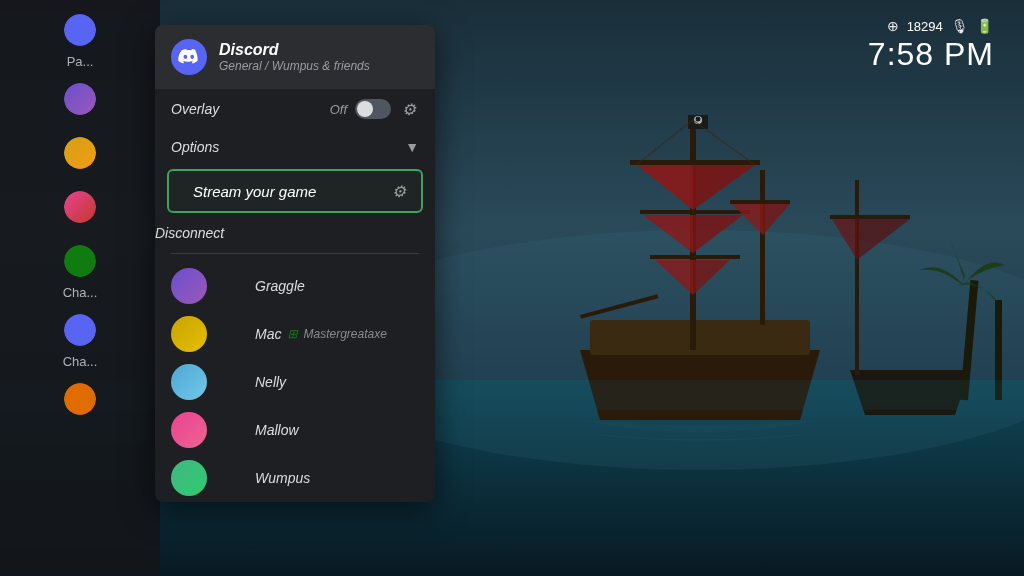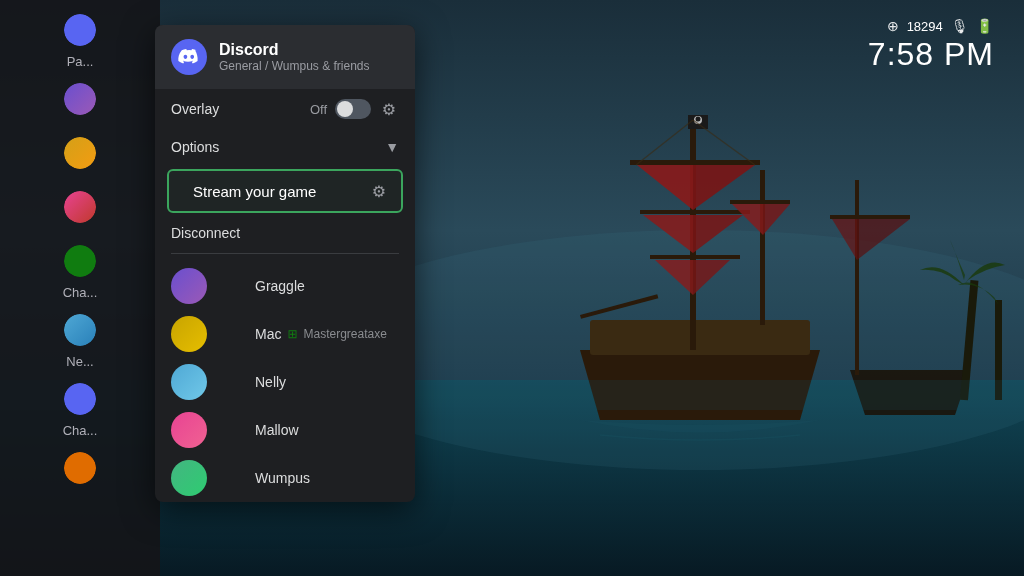--- a/index.html
+++ b/index.html
@@ -82,26 +82,27 @@
       font-size: 11px;
       color: white;
       font-weight: bold;
     }
 
     
     .discord-panel {
       position: absolute;
       left: 155px;
       top: 25px;
-      width: 260px;
+      width: 280px;
       background: #1e1f22;
       border-radius: 8px;
       z-index: 20;
       overflow: hidden;
       box-shadow: 0 8px 32px rgba(0,0,0,0.6);
+      font-style: italic;
     }
 
     
     .discord-header {
       background: #2b2d31;
       padding: 14px 16px;
       display: flex;
       align-items: center;
       gap: 12px;
     }
@@ -223,21 +224,21 @@
 
     .stream-label {
       flex: 1;
       color: #ffffff;
       font-size: 15px;
       font-weight: 500;
       margin-left: 12px;
     }
 
     .disconnect-row {
-      padding: 8px 16px;
+      padding: 8px 0;
       color: #dcddde;
       font-size: 14px;
       cursor: pointer;
     }
 
     .members-divider {
       height: 1px;
       background: #3a3c40;
       margin: 4px 16px 8px;
     }
@@ -419,26 +420,20 @@
     <span class="left-bar-label"></span>
   </div>
   <div class="left-bar-item">
     <div class="left-bar-avatar">
       <div class="avatar-circle" style="background:#107c10;"></div>
     </div>
     <span class="left-bar-label">Cha...</span>
   </div>
   <div class="left-bar-item">
     <div class="left-bar-avatar">
-      <div class="avatar-circle" style="background:linear-gradient(135deg,#4fa8d5,#2980b9);"></div>
-    </div>
-    <span class="left-bar-label">Ne...</span>
-  </div>
-  <div class="left-bar-item">
-    <div class="left-bar-avatar">
       <div class="avatar-circle" style="background:#5865f2;"></div>
     </div>
     <span class="left-bar-label">Cha...</span>
   </div>
   <div class="left-bar-item">
     <div class="left-bar-avatar">
       <div class="avatar-circle" style="background:#e06c00;"></div>
     </div>
     <span class="left-bar-label"></span>
   </div>

